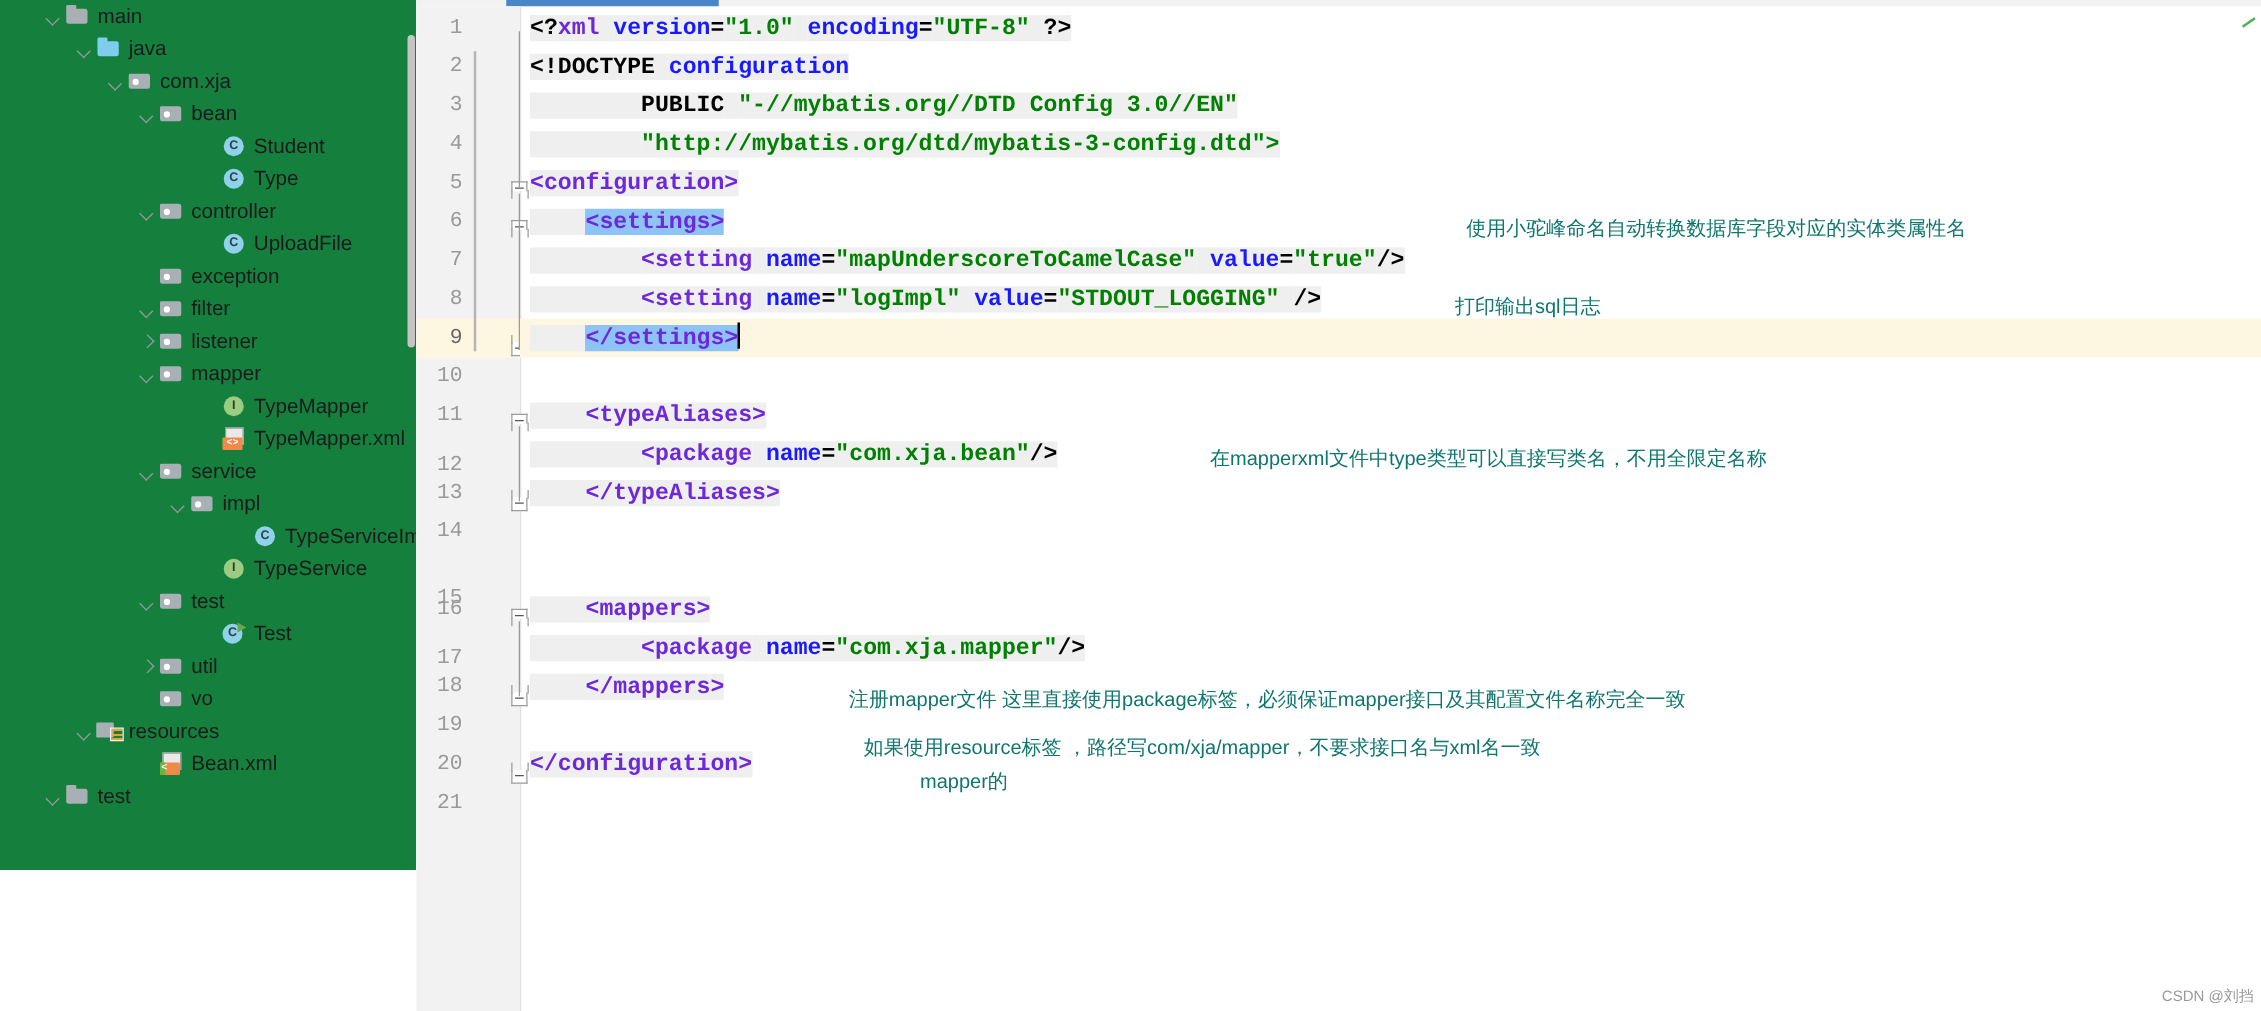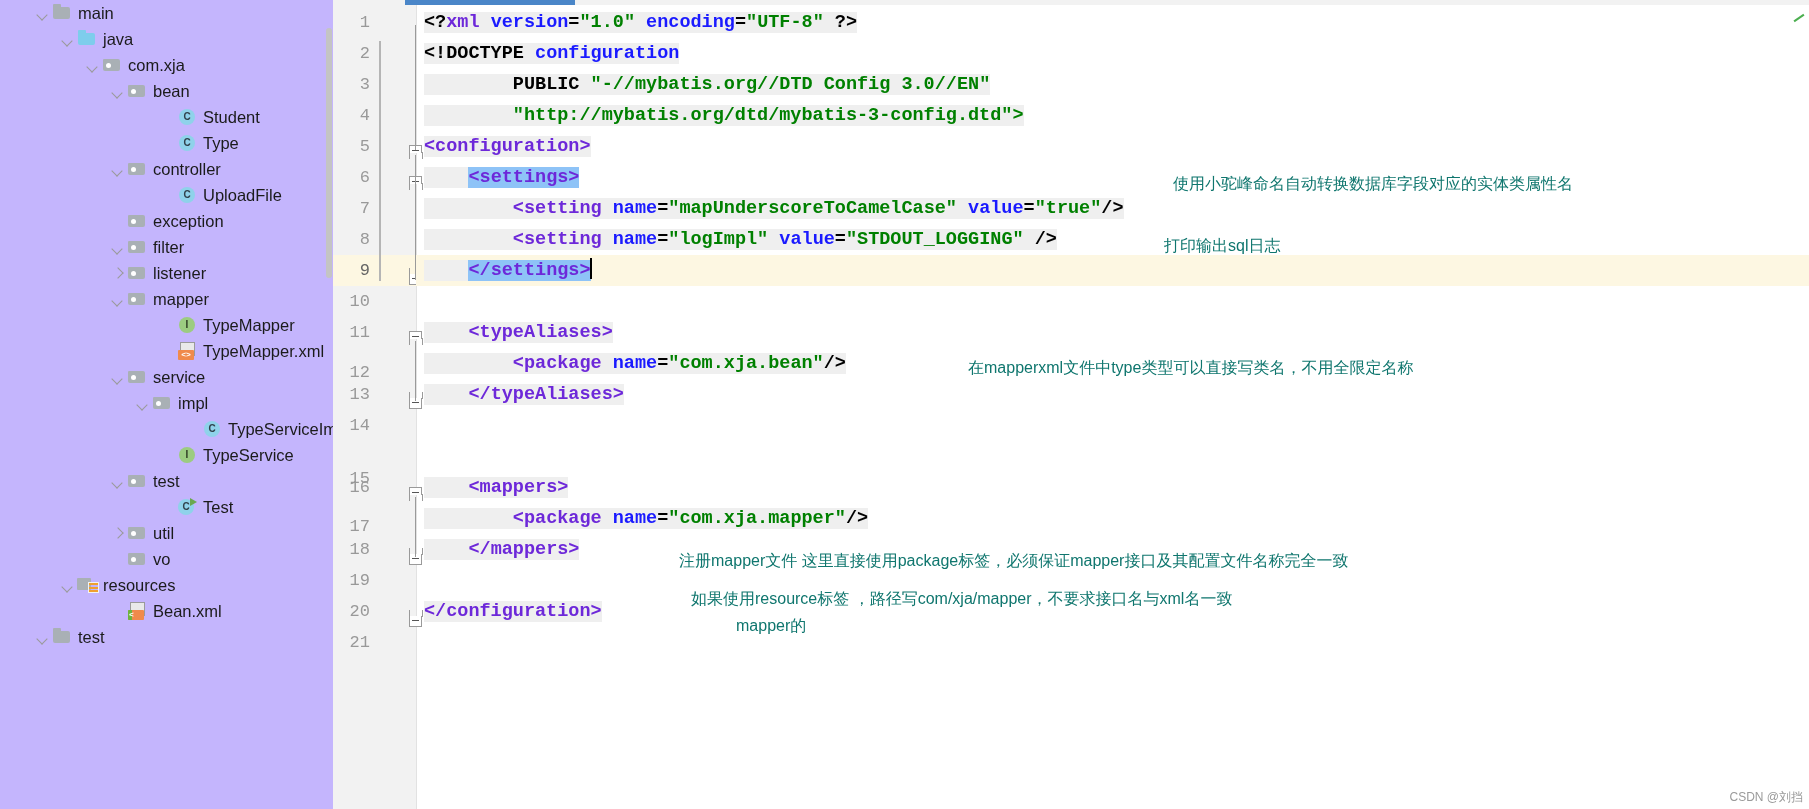--- a/index.html
+++ b/index.html
@@ -8,22 +8,22 @@
     background:#ffffff;
     font-family:"Liberation Sans", sans-serif;
     overflow:hidden;
     position:relative;
   }
   #root{position:relative;width:1809px;height:809px;display:flex;}
 
   
   #tree{
     position:relative;
-    width:333px;height:809px;
-    background:#c4b5fd;
+    width:333px;height:696px;
+    background:#15803d;
     overflow:hidden;
     flex:0 0 333px;
     font-size:16.5px;
     color:#1b1b1b;
   }
   .trow{
     position:relative;
     height:26px;
     display:flex;
     align-items:center;

